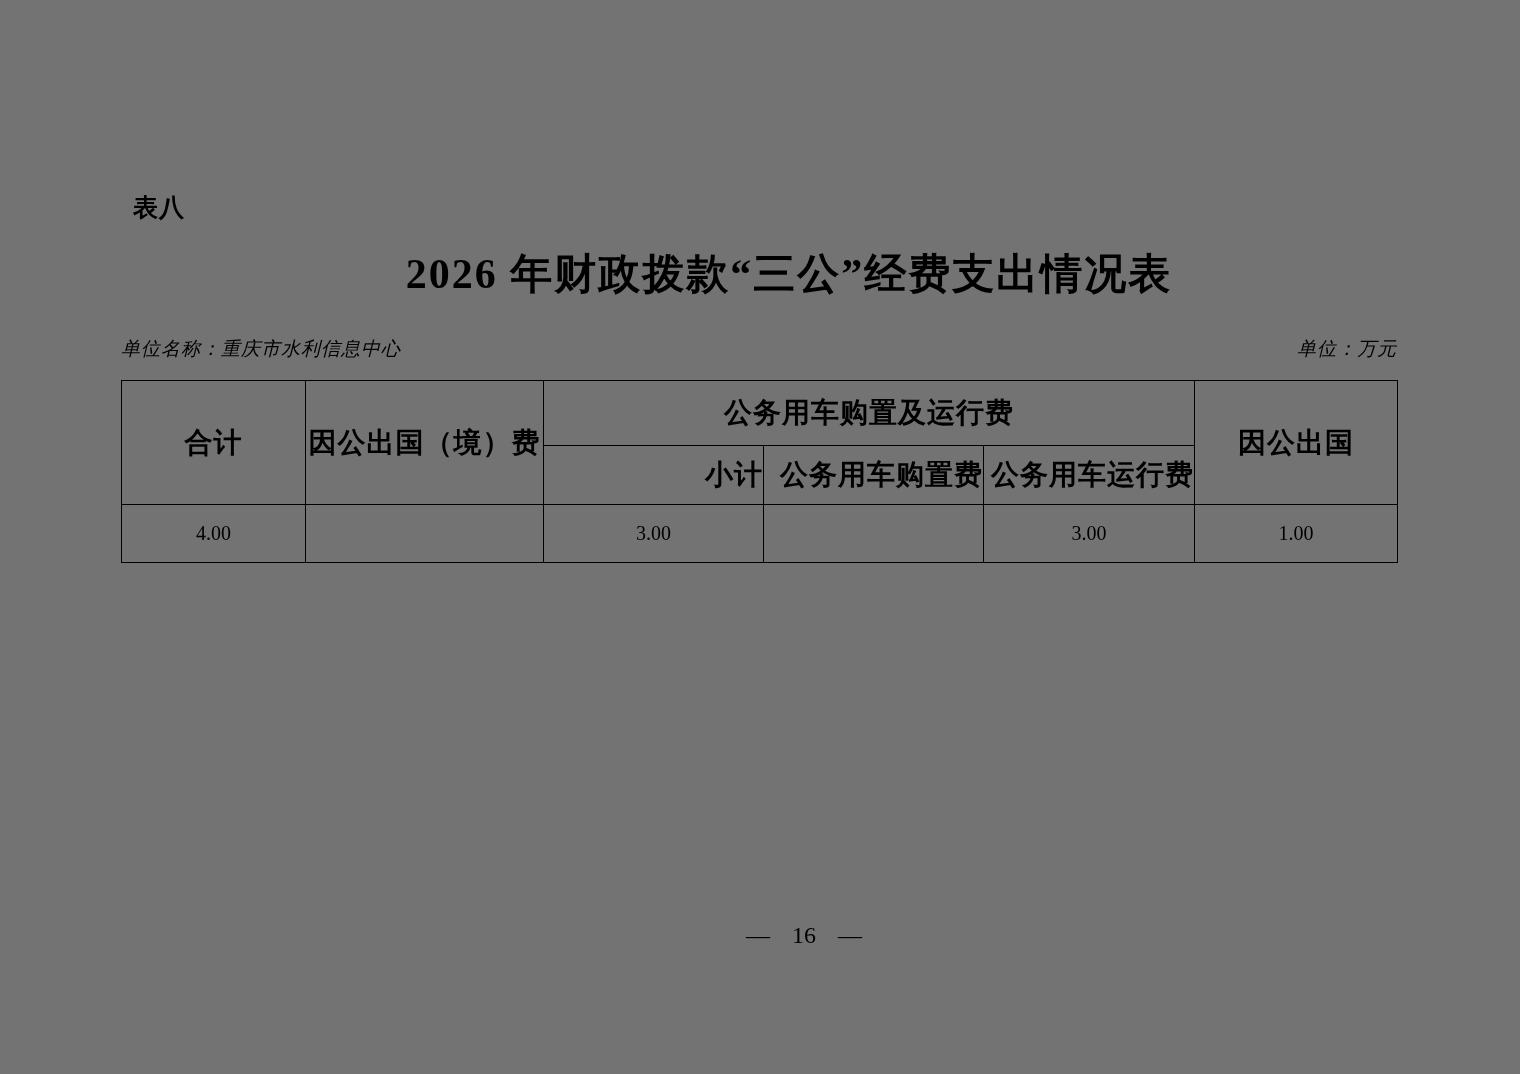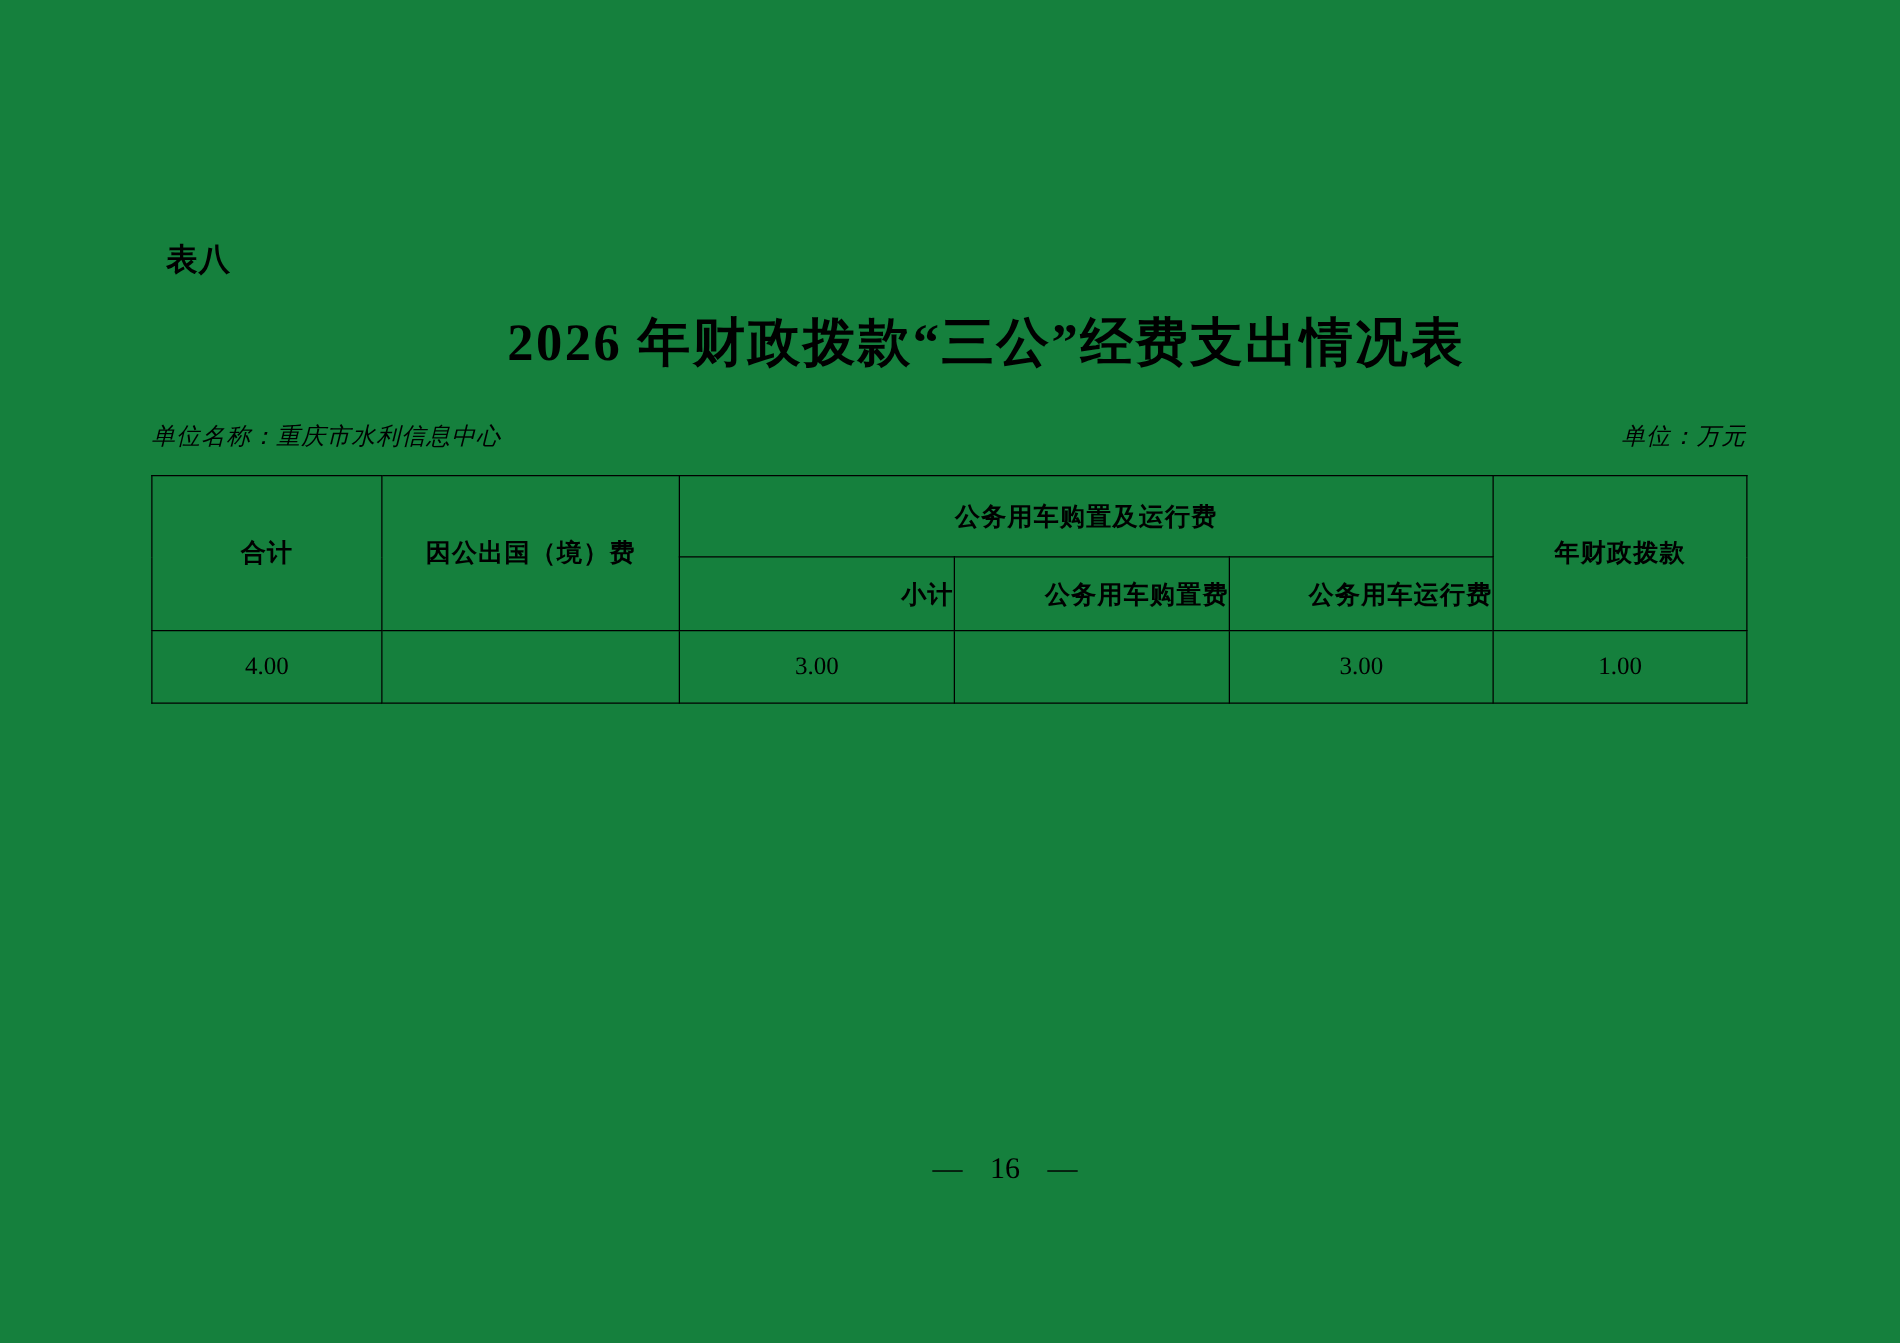--- a/index.html
+++ b/index.html
@@ -1,20 +1,20 @@
 <!DOCTYPE html>
 <html><head>
 <meta charset="utf-8">
 <style>
   html, body { margin: 0; padding: 0; background: #fff; }
   .page {
     position: relative;
     width: 1520px;
     height: 1074px;
-    background: #15803d;
+    background: #737373;
     overflow: hidden;
     color: #000;
     font-family: "Liberation Serif", "DejaVu Serif", serif;
   }
   .table-label {
     position: absolute;
     left: 133px;
     top: 191px;
     font-family: "Liberation Sans", "DejaVu Sans", sans-serif;
     font-weight: bold;
@@ -56,21 +56,21 @@
   }
   .expense-table th, .expense-table td {
     border: 1.5px solid #000;
     text-align: center;
     vertical-align: middle;
     padding: 0;
   }
   .expense-table th {
     font-family: "Liberation Sans", "DejaVu Sans", sans-serif;
     font-weight: bold;
-    font-size: 20px;
+    font-size: 28px;
     letter-spacing: 1px;
   }
   .expense-table td {
     font-family: "Liberation Serif", "DejaVu Serif", serif;
     font-weight: normal;
     font-size: 20px;
   }
   .expense-table thead tr.group-row th { height: 64px; }
   .expense-table thead tr.sub-row th { height: 58px; text-align: right; }
   .expense-table tbody tr { height: 58px; }
@@ -106,21 +106,21 @@
       <col style="width:220px">
       <col style="width:220px">
       <col style="width:211px">
       <col style="width:203px">
     </colgroup>
     <thead>
       <tr class="group-row">
         <th rowspan="2">合计</th>
         <th rowspan="2">因公出国（境）费</th>
         <th colspan="3">公务用车购置及运行费</th>
-        <th rowspan="2">年财政拨款</th>
+        <th rowspan="2">因公出国</th>
       </tr>
       <tr class="sub-row">
         <th>小计</th>
         <th>公务用车购置费</th>
         <th>公务用车运行费</th>
       </tr>
     </thead>
     <tbody>
       <tr>
         <td>4.00</td>

